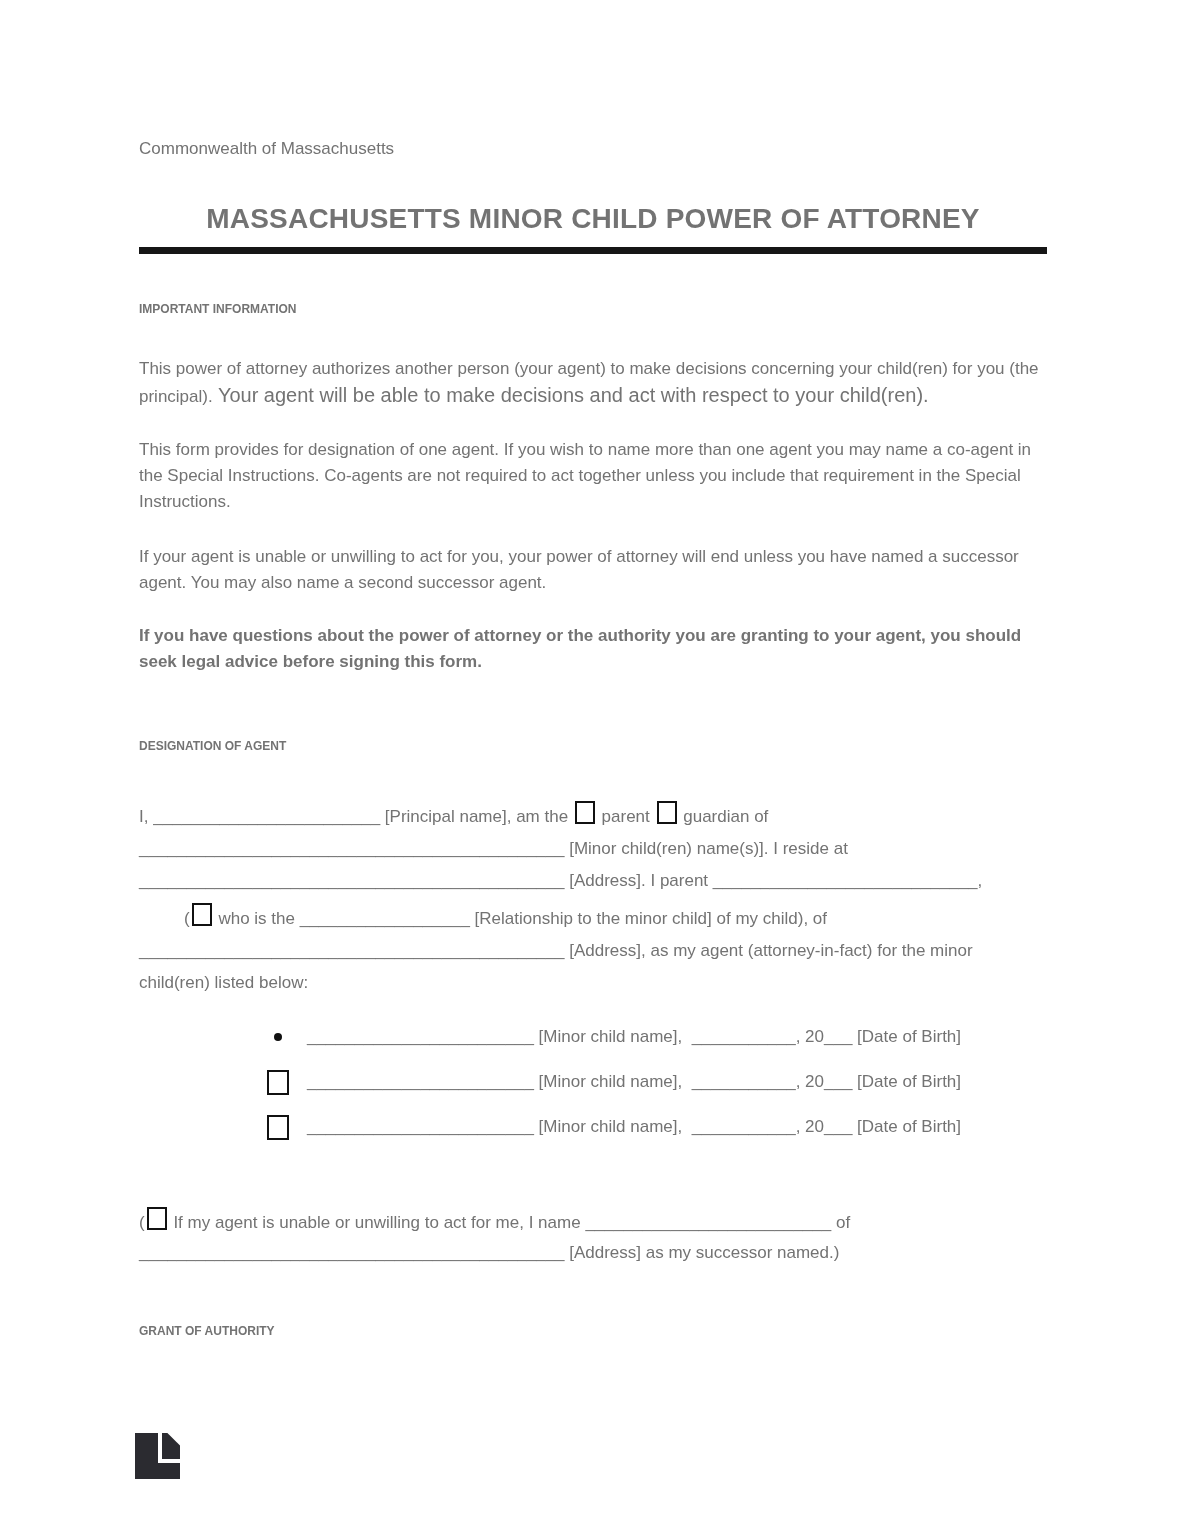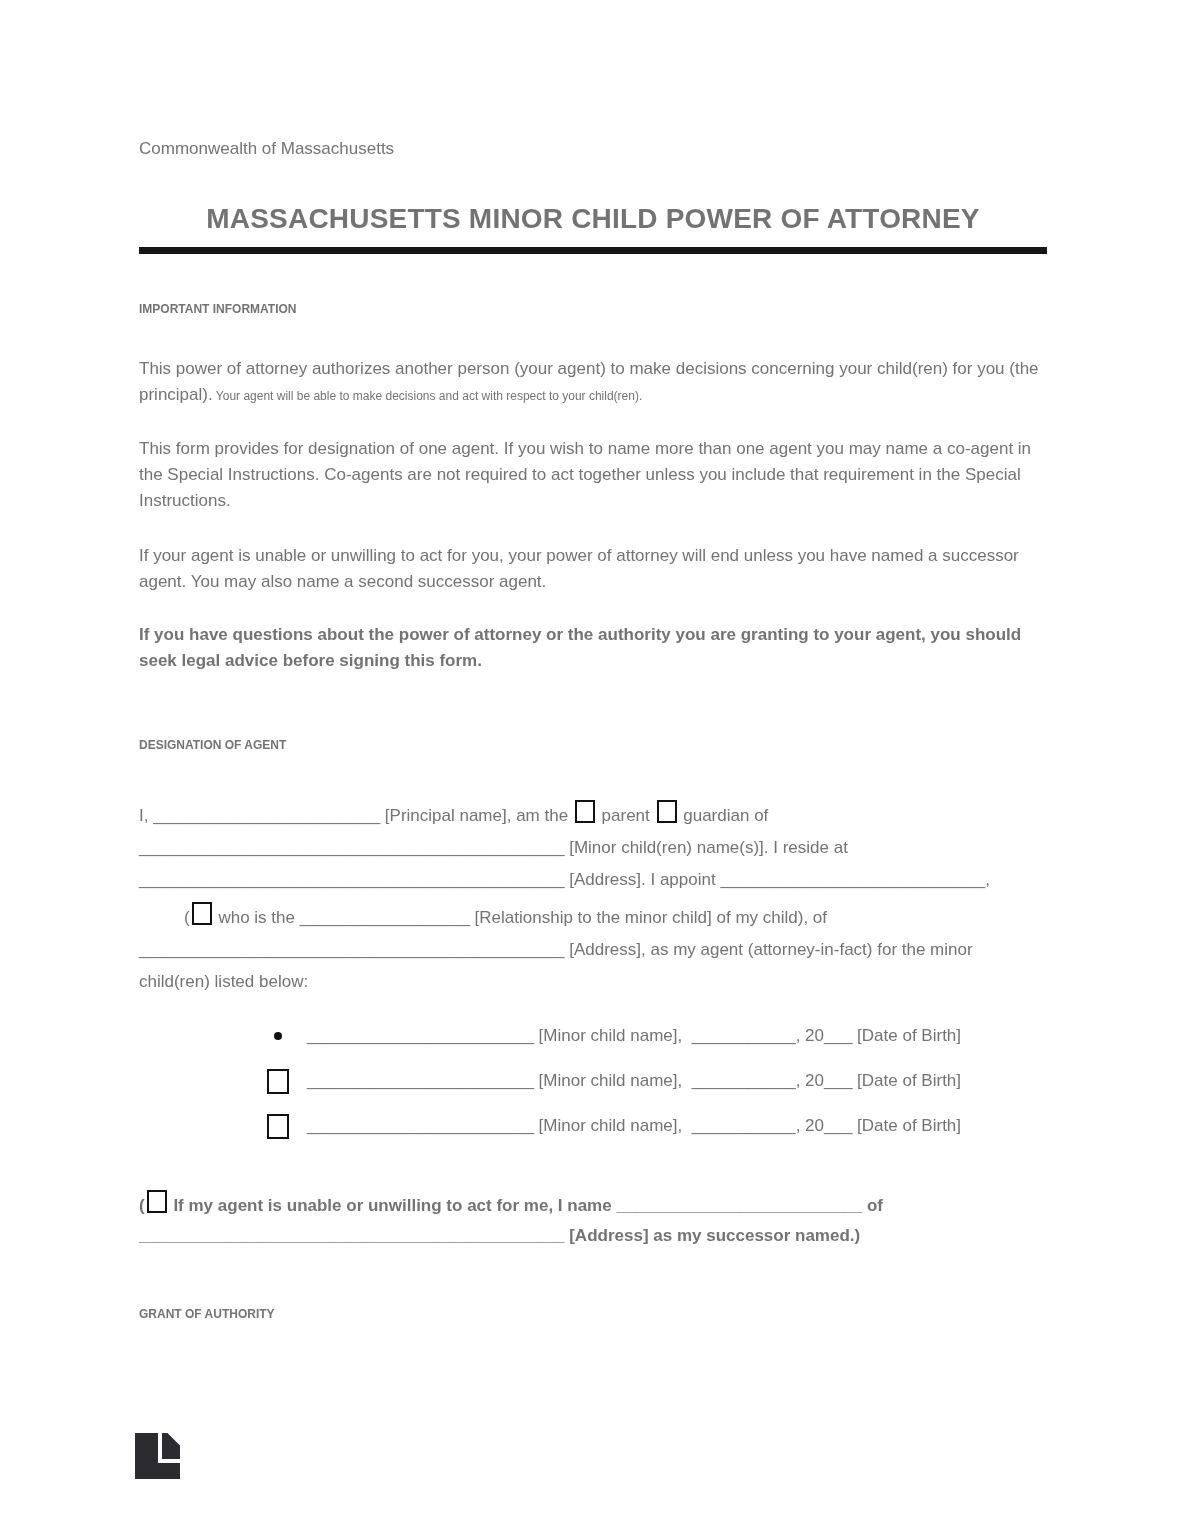--- a/index.html
+++ b/index.html
@@ -20,42 +20,42 @@
   .title-rule{height:7px;background:#161616;margin-top:12px;}
   .section-heading{
     font-size:12px;font-weight:bold;text-align:left;
     line-height:22px;margin:0;
   }
   .h-important{margin-top:44px;}
   .h-designation{margin-top:60px;}
   .h-grant{margin-top:52px;}
   .para{font-size:17px;line-height:26px;margin:0;}
   .p1{margin-top:36px;}
-  .p1 .alt-run{font-size:12px;}
+  .p1 .alt-run{font-size:20px;}
   .p2{margin-top:27px;}
   .p3{margin-top:29px;}
   .p4{margin-top:27px;font-weight:bold;}
   .form-block{margin-top:44px;font-size:17px;}
   .line{white-space:pre;line-height:32px;}
   .group2{margin-top:6px;margin-left:45px;}
   .cb{
     display:inline-block;width:16px;height:19px;
     border:2px solid #111;background:#fff;
     vertical-align:-2px;margin:0 2px;
   }
   .children{margin-top:26px;padding-left:42px;}
   .child-row{display:flex;align-items:center;margin-bottom:21px;height:24px;justify-content:center;}
   .marker-cell{
     width:22px;display:inline-flex;justify-content:center;align-items:center;
     margin-right:18px;flex:none;
   }
   .bullet{width:8px;height:8px;border-radius:50%;background:#111;display:inline-block;}
   .cb-lg{display:inline-block;width:18px;height:21px;border:2px solid #111;background:#fff;}
   .row-text{white-space:pre;font-size:17px;}
-  .successor{margin-top:52px;font-weight:bold;}
+  .successor{margin-top:68px;}
   .successor .line{line-height:30px;}
   .logo{position:absolute;left:135px;top:1433px;width:45px;height:46px;}
   .logo-base{
     position:absolute;left:0;top:0;width:100%;height:100%;
     background:#2b2b30;
     clip-path:polygon(0 0,72% 0,100% 27%,100% 100%,0 100%);
   }
   .logo-gap-v{position:absolute;left:52%;top:0;width:4px;height:60%;background:#ffffff;}
   .logo-gap-h{position:absolute;left:52%;top:56%;width:48%;height:4px;background:#ffffff;}
 </style>
@@ -80,21 +80,21 @@
 
     <p class="para p4">If you have questions about the power of attorney or the authority you are granting to your agent, you should seek legal advice before signing this form.</p>
 
     <h2 class="section-heading h-designation">DESIGNATION OF AGENT</h2>
 
     <div class="form-block">
       <div class="line"><span>I, </span><span>________________________</span><span> [Principal name], am the </span><span class="cb"></span><span> parent </span><span class="cb"></span><span> guardian of</span></div>
 
       <div class="line"><span>_____________________________________________</span><span> [Minor child(ren) name(s)]. I reside at</span></div>
 
-      <div class="line"><span>_____________________________________________</span><span> [Address]. I appoint </span><span>____________________________</span><span>,</span></div>
+      <div class="line"><span>_____________________________________________</span><span> [Address]. I parent </span><span>____________________________</span><span>,</span></div>
 
       <div class="line group2"><span>(</span><span class="cb"></span><span> who is the </span><span>__________________</span><span> [Relationship to the minor child] of my child), of</span></div>
 
       <div class="line"><span>_____________________________________________</span><span> [Address], as my agent (attorney-in-fact) for the minor</span></div>
 
       <div class="line">child(ren) listed below:</div>
     </div>
 
     <div class="children">
       <div class="child-row">

